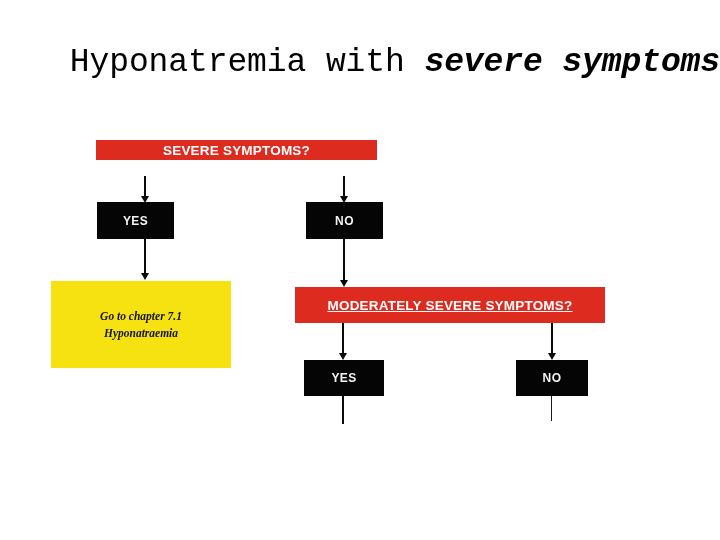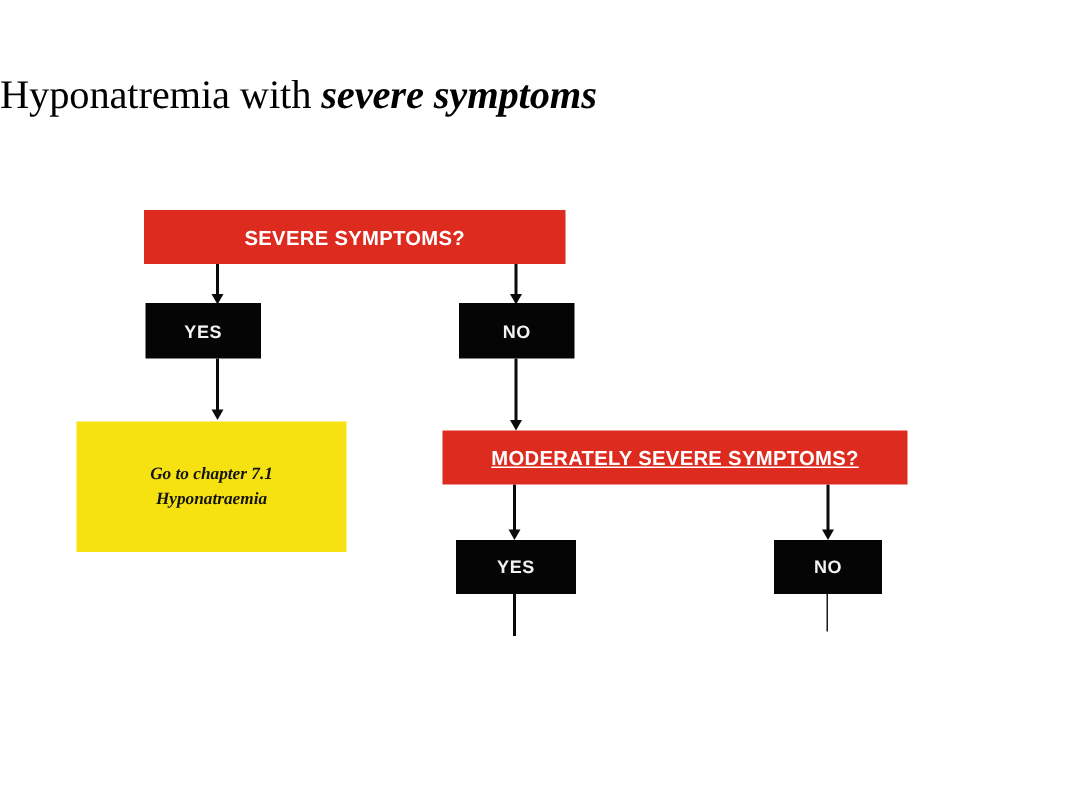--- a/index.html
+++ b/index.html
@@ -21,25 +21,25 @@
     height: 540px;
     background: #ffffff;
   }
 
   
   .slide-title {
     position: absolute;
     left: 0;
     top: 44px;
     width: 720px;
-    text-align: left;
-    font-size: 27px;
+    text-align: right;
+    font-size: 33px;
     line-height: 38px;
     color: #000000;
-    font-family: Liberation Serif, serif;
+    font-family: Liberation Mono, monospace;
     font-weight: 400;
     white-space: nowrap;
     letter-spacing: -0.1px;
   }
   .slide-title .title-emph {
     font-weight: 700;
     font-style: italic;
   }
 
   
@@ -102,21 +102,21 @@
   .arrowhead {
     position: absolute;
     width: 0;
     height: 0;
     border-left: 4px solid transparent;
     border-right: 4px solid transparent;
     border-top: 7px solid #0a0a0a;
   }
 
   
-  #box-severe        { left: 96px;  top: 140px; width: 281px; height: 36px; }
+  #box-severe        { left: 96px;  top: 140px; width: 281px; height: 20px; }
   #box-yes-1         { left: 97px;  top: 202px; width: 77px;  height: 37px; }
   #box-no-1          { left: 306px; top: 202px; width: 77px;  height: 37px; }
   #box-goto          { left: 51px;  top: 281px; width: 180px; height: 87px; }
   #box-moderately    { left: 295px; top: 287px; width: 310px; height: 36px; text-decoration: underline; }
   #box-yes-2         { left: 304px; top: 360px; width: 80px;  height: 36px; }
   #box-no-2          { left: 516px; top: 360px; width: 72px;  height: 36px; }
 
   #conn-severe-yes   { left: 144px; top: 176px; height: 23px; }
   #arrow-severe-yes  { left: 141px; top: 196px; }
   #conn-severe-no    { left: 343px; top: 176px; height: 23px; }

